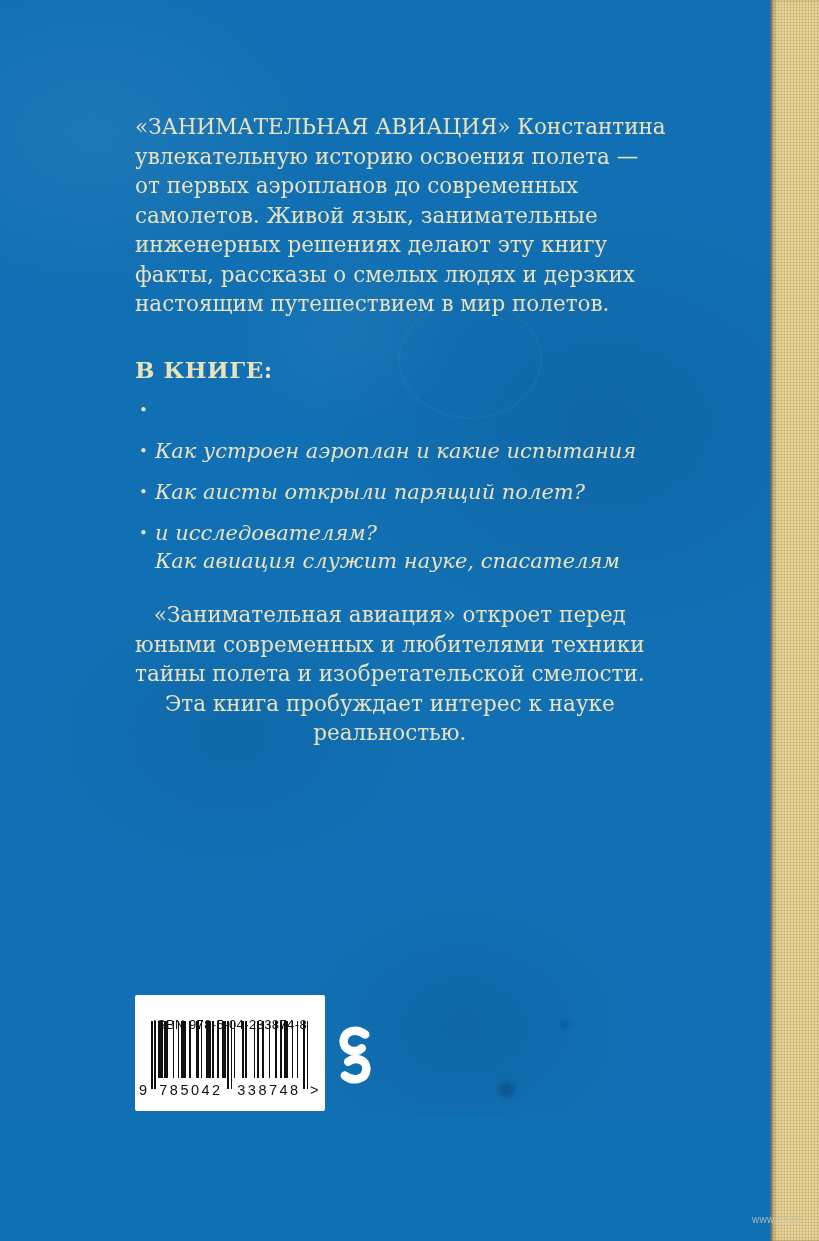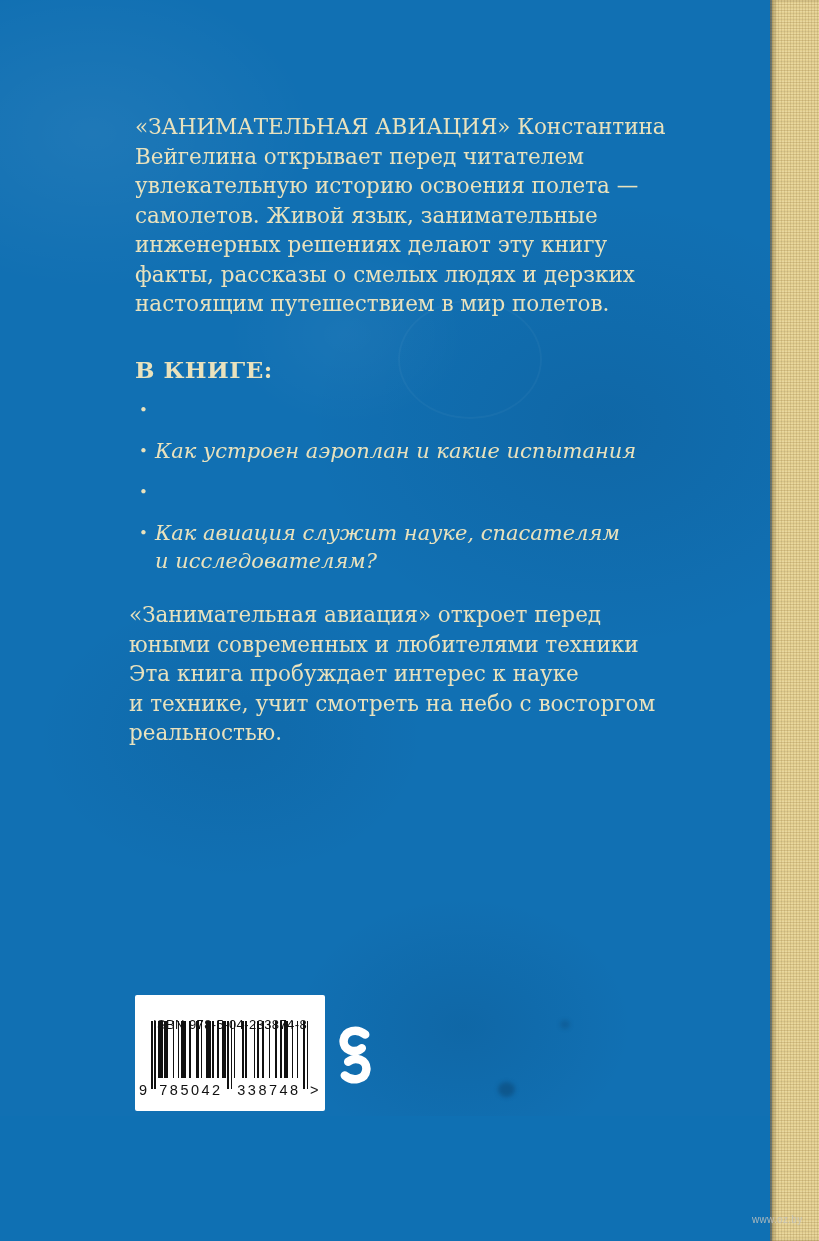--- a/index.html
+++ b/index.html
@@ -39,21 +39,21 @@
     background-image:
       repeating-linear-gradient(90deg, rgba(125,98,40,0.16) 0 1px, transparent 1px 3px),
       repeating-linear-gradient(0deg, rgba(125,98,40,0.16) 0 1px, transparent 1px 3px),
       repeating-linear-gradient(0deg, rgba(255,255,255,0.12) 1px 2px, transparent 2px 3px);
     border-left:2px solid rgba(8,45,85,0.55);
     box-shadow: inset 3px 0 3px rgba(60,45,10,0.25);
   }
   
   .txt{color:#e9e2bd;}
   .intro{position:absolute;left:135px;top:112px;font-size:21.5px;line-height:29.5px;}
-  .outro{position:absolute;left:129px;top:600px;font-size:21.5px;line-height:29.5px;}
+  .outro{position:absolute;left:135px;top:600px;font-size:21.5px;line-height:29.5px;text-align:center;}
   .ln{white-space:nowrap;}
   .in-book-heading{
     position:absolute;left:135px;top:356px;margin:0;
     font-size:23px;font-weight:bold;letter-spacing:0.5px;color:#e9e2bd;
   }
   .bullets{
     position:absolute;left:135px;top:396px;margin:0;padding:0;list-style:none;
     font-size:21px;font-style:italic;line-height:28px;
   }
   .bullets li{display:flex;margin:0 0 13px 0;}
@@ -101,57 +101,60 @@
 
 <div class="cover">
 
   <div class="blue-area">
     <div class="spot-circle"></div>
     <div class="spot-dark"></div>
     <div class="spot-dark2"></div>
 
     <div class="intro txt">
       <div class="ln">«ЗАНИМАТЕЛЬНАЯ АВИАЦИЯ» Константина</div>
-      <div class="ln">Вейгелина открывает перед читателем</div>
       <div class="ln">увлекательную историю освоения полета —</div>
+      <div class="ln">от первых аэропланов до современных</div>
       <div class="ln">самолетов. Живой язык, занимательные</div>
       <div class="ln">инженерных решениях делают эту книгу</div>
       <div class="ln">факты, рассказы о смелых людях и дерзких</div>
       <div class="ln">настоящим путешествием в мир полетов.</div>
     </div>
 
     <h2 class="in-book-heading">В КНИГЕ:</h2>
 
     <ul class="bullets">
       <li>
         <span class="dot">•</span>
       </li>
       <li>
         <span class="dot">•</span>
         <div class="b-lines">
           <div class="ln">Как устроен аэроплан и какие испытания</div>
         </div>
       </li>
       <li>
         <span class="dot">•</span>
-      </li>
-      <li>
-        <span class="dot">•</span>
         <div class="b-lines">
+          <div class="ln">Как аисты открыли парящий полет?</div>
+        </div>
+      </li>
+      <li>
+        <span class="dot">•</span>
+        <div class="b-lines">
+          <div class="ln">и исследователям?</div>
           <div class="ln">Как авиация служит науке, спасателям</div>
-          <div class="ln">и исследователям?</div>
         </div>
       </li>
     </ul>
 
     <div class="outro txt">
       <div class="ln">«Занимательная авиация» откроет перед</div>
       <div class="ln">юными современных и любителями техники</div>
+      <div class="ln">тайны полета и изобретательской смелости.</div>
       <div class="ln">Эта книга пробуждает интерес к науке</div>
-      <div class="ln">и технике, учит смотреть на небо с восторгом</div>
       <div class="ln">реальностью.</div>
     </div>
 
     <div class="barcode-box">
       <div class="isbn">ISBN 978-5-04-233874-8</div>
       <div class="bars" id="bars">
           <span style="height: 68px; background: rgb(17, 17, 17);"></span>
           <span style="height: 68px; background: transparent;"></span>
           <span style="height: 68px; background: rgb(17, 17, 17);"></span>
           <span style="height: 57px; background: transparent;"></span>

